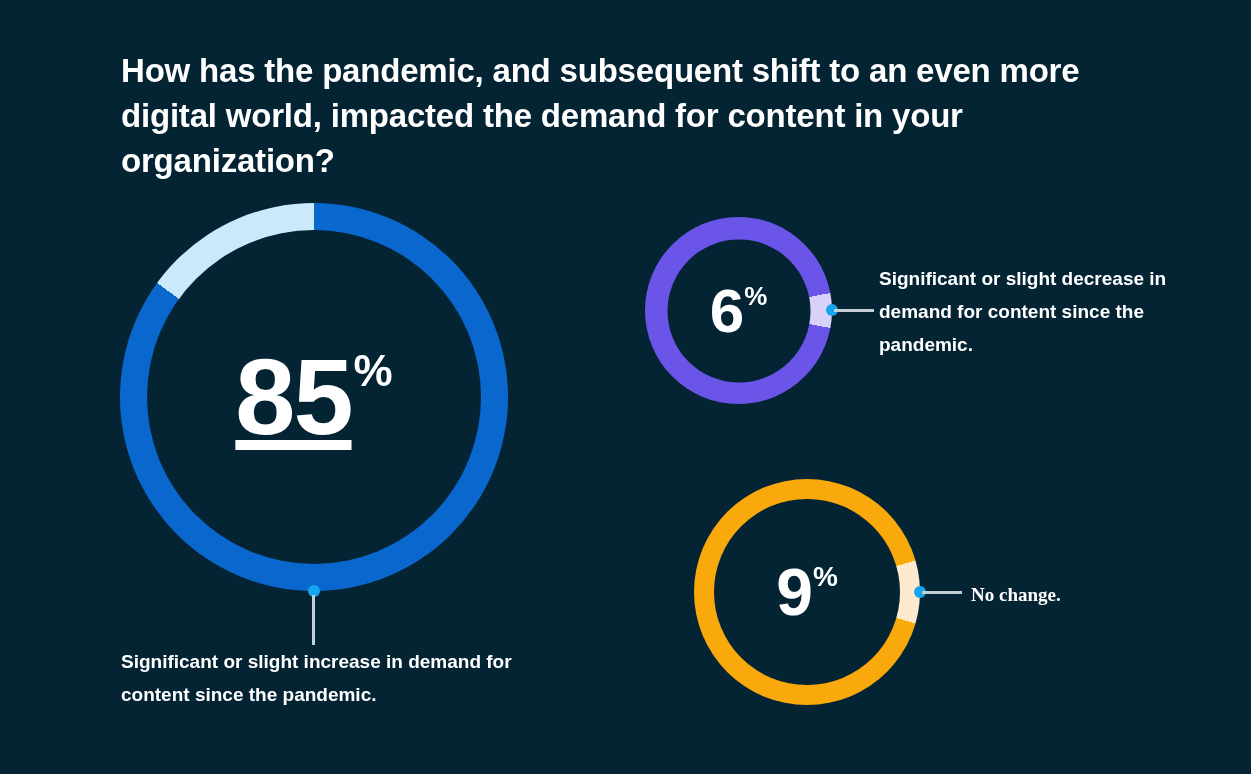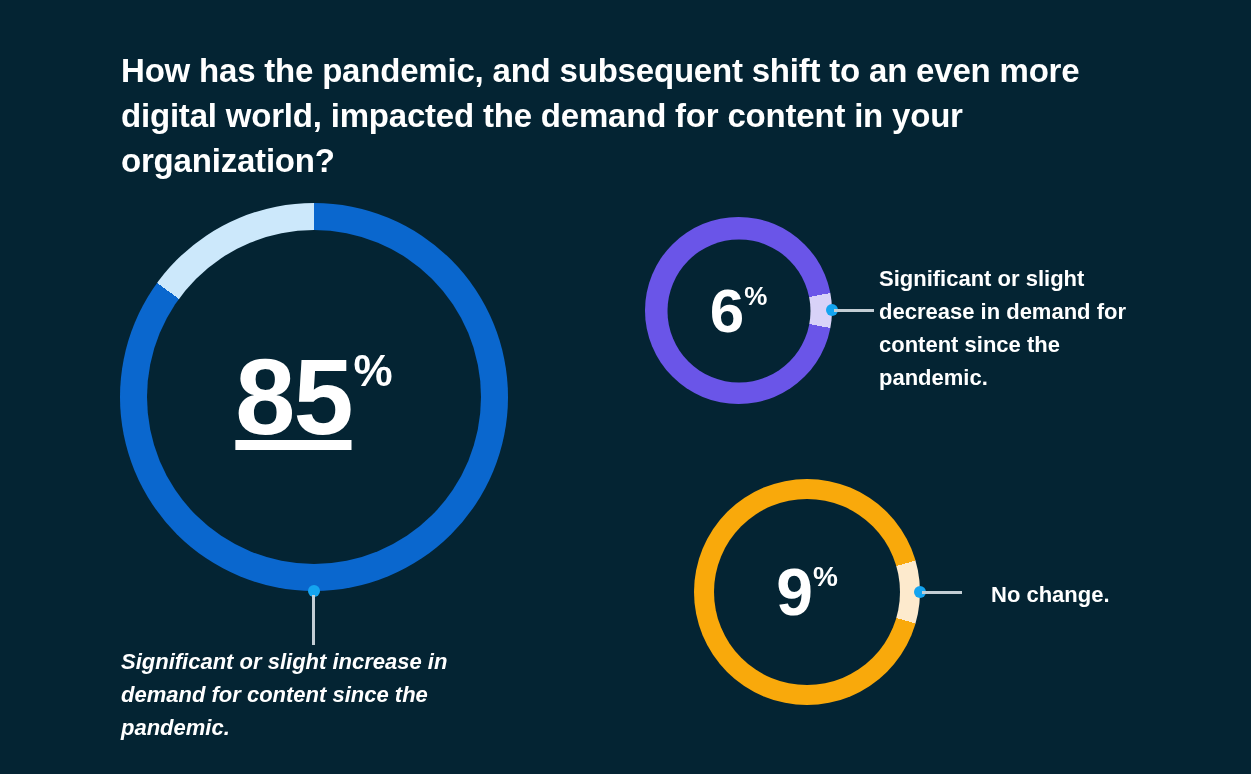--- a/index.html
+++ b/index.html
@@ -159,39 +159,39 @@
   #leader-dot-decrease { left: 826px; top: 304px; }
   #leader-line-decrease { left: 834px; top: 309px; width: 40px; }
 
   #leader-dot-nochange { left: 914px; top: 586px; }
   #leader-line-nochange { left: 922px; top: 591px; width: 40px; }
 
   
   .caption {
     position: absolute;
     color: #ffffff;
-    font-size: 22px;
+    font-size: 19px;
     font-weight: 700;
     line-height: 33px;
   }
   #caption-increase {
     left: 121px;
     top: 645px;
     width: 400px;
-    font-style: italic;
   }
   #caption-decrease {
     left: 879px;
     top: 262px;
     width: 290px;
   }
   #caption-nochange {
-    left: 991px;
+    left: 971px;
     top: 578px;
     width: 240px;
+    font-family: Liberation Serif, serif;
   }
 </style>
 </head>
 <body>
 
 <div id="infographic">
 
   <h1 class="title">How has the pandemic, and subsequent shift to an even more digital world, impacted the demand for content in your organization?</h1>
 
   <div class="donut" id="donut-increase">

